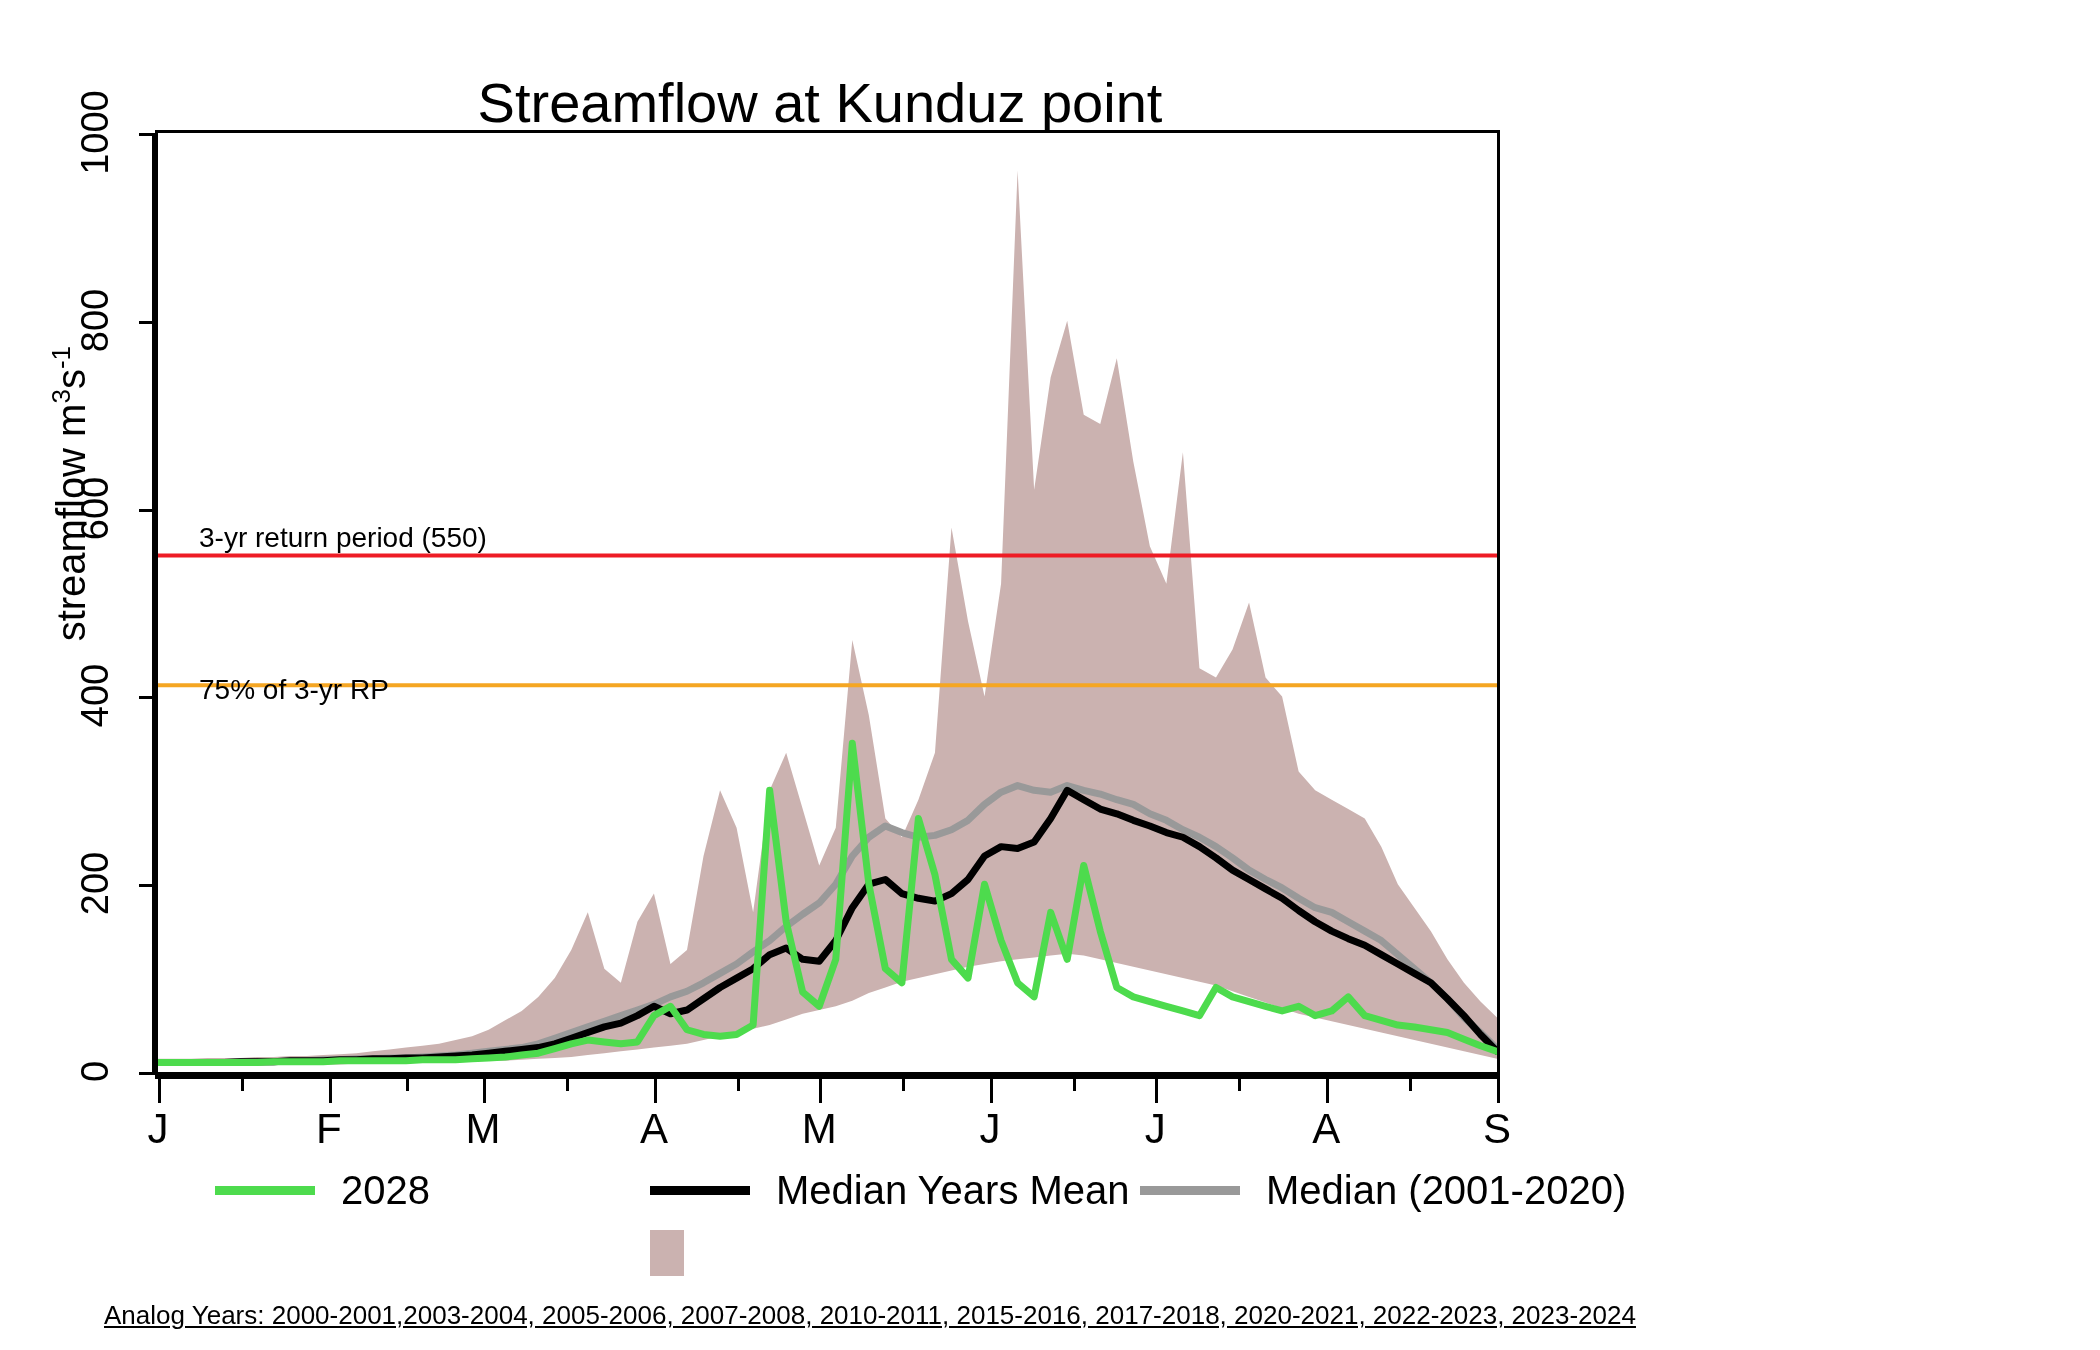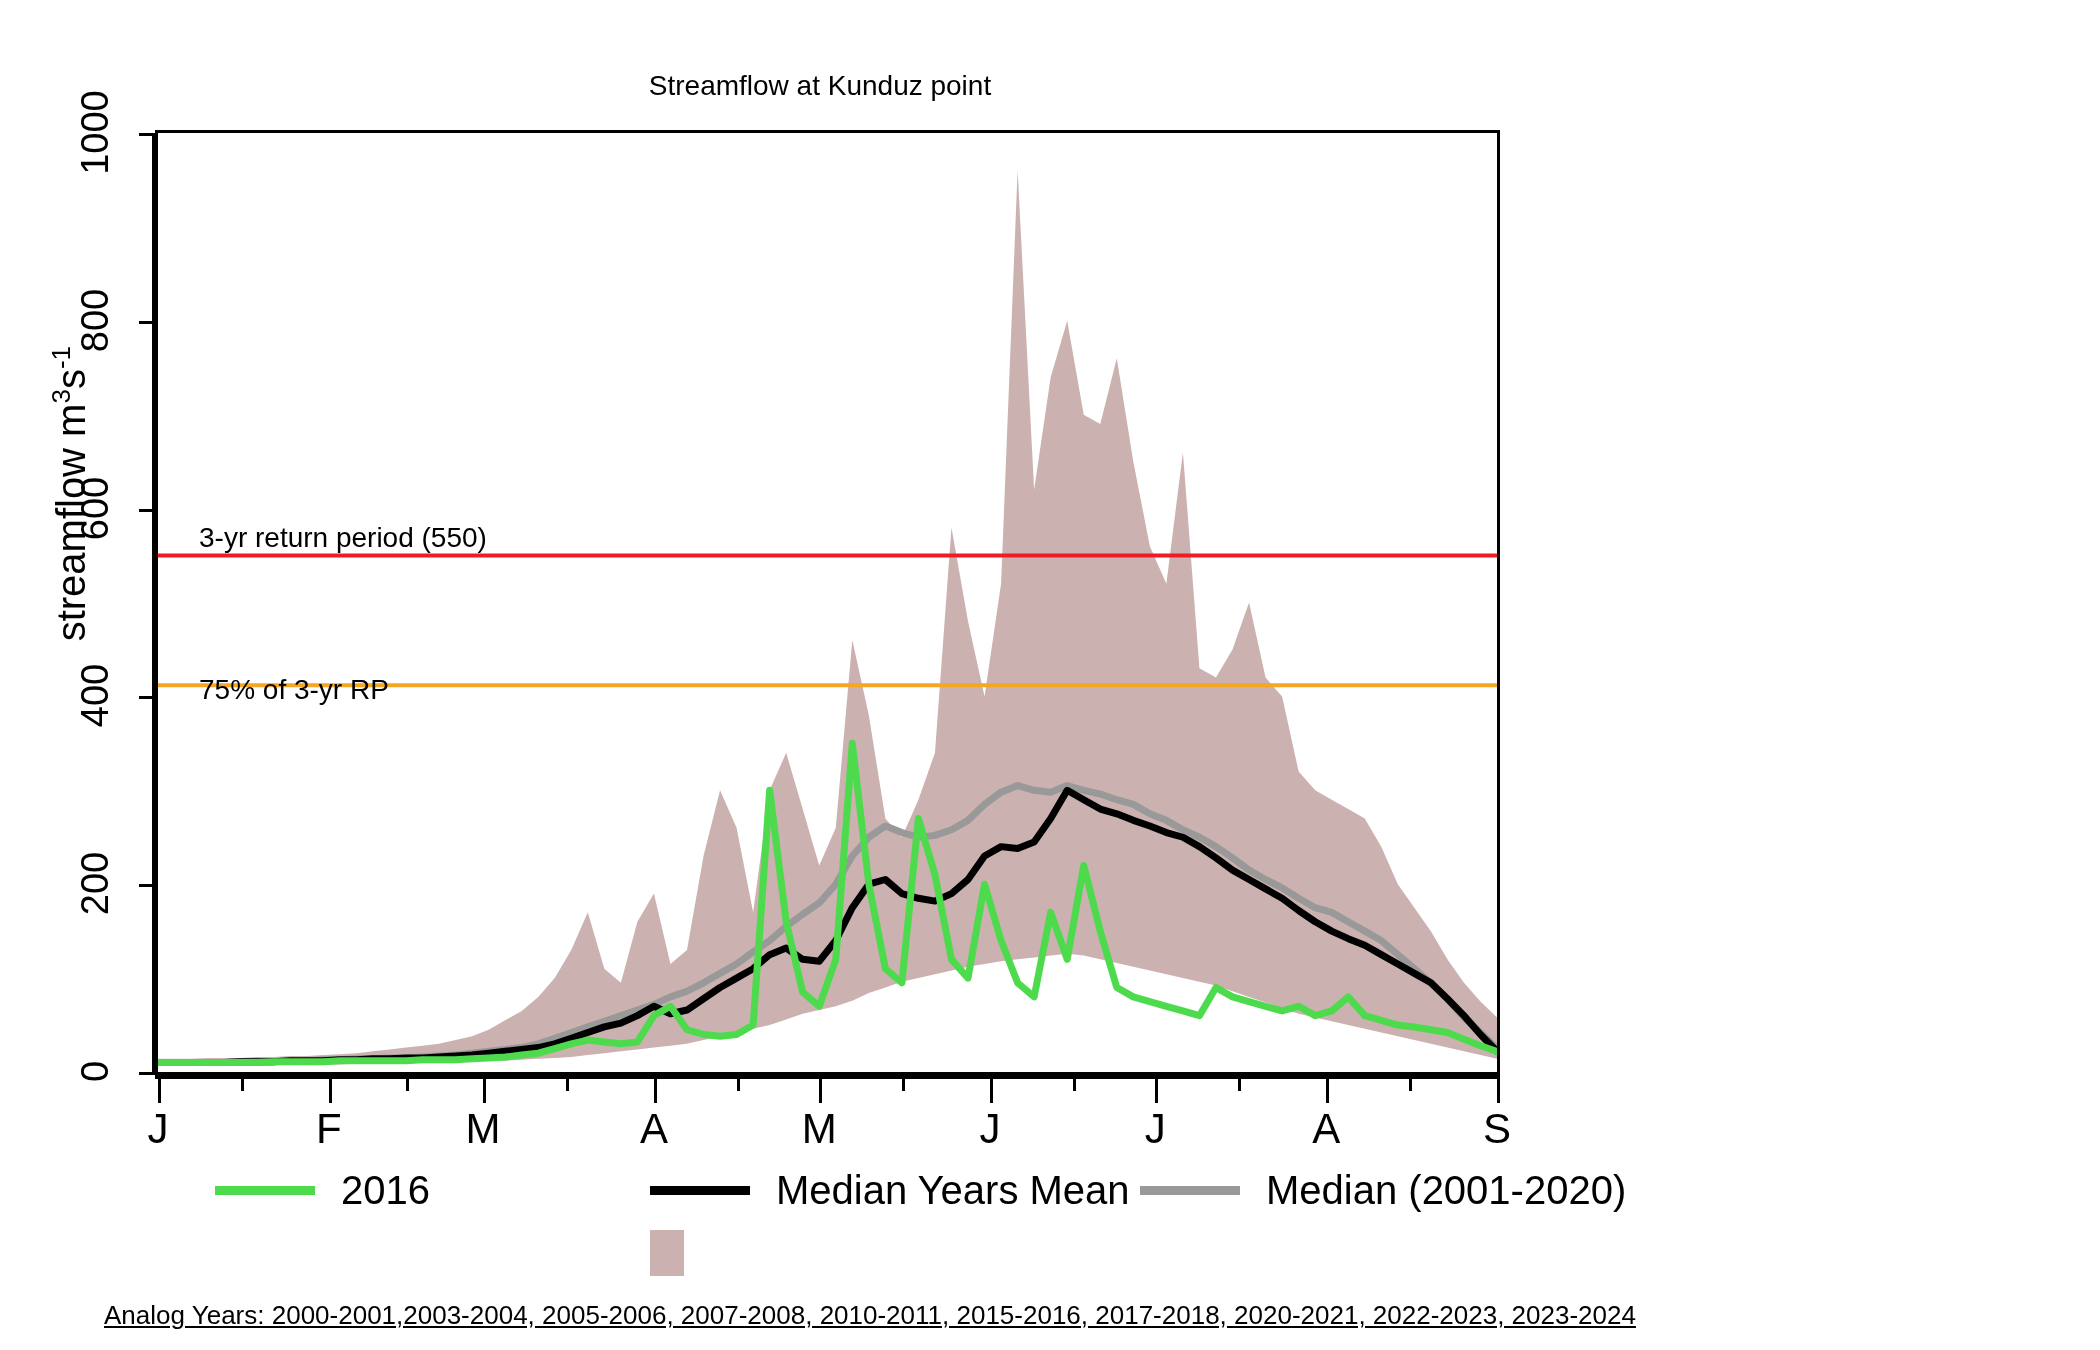--- a/index.html
+++ b/index.html
@@ -2,21 +2,21 @@
 <html><head>
 <meta charset="utf-8">
 <title>Streamflow at Kunduz point</title>
 <style>
   html,body{margin:0;padding:0;background:#ffffff;}
   body{width:2100px;height:1350px;overflow:hidden;font-family:"Liberation Sans",sans-serif;color:#000;}
   #root{position:relative;width:2100px;height:1350px;}
 
   .chart-title{
     position:absolute;left:0;top:70px;width:1640px;text-align:center;
-    font-size:28px;font-weight:400;color:#000;letter-spacing:0px;
+    font-size:56px;font-weight:400;color:#000;letter-spacing:0px;
   }
 
   .ylabel{
     position:absolute;left:-250px;top:470px;width:640px;text-align:center;
     font-size:40px;transform:rotate(-90deg);transform-origin:center center;
     white-space:nowrap;
   }
   .ylabel sup{font-size:26px;vertical-align:super;}
 
   .plot-frame{
@@ -117,21 +117,21 @@
 
   <div id="threshold-labels">
       <div class="thr-label" style="left: 175px; top: 521.55px;">3-yr return period (550)</div>
       <div class="thr-label" style="left: 175px; top: 674px;">75% of 3-yr RP</div>
     </div>
 
   <div class="legend">
     <div class="legend-row" id="legend-row-1">
         <div class="lg-item" style="left: 215px;">
           <span class="lg-line" style="background: rgb(77, 219, 77);"></span>
-          <span class="lg-text">2016</span>
+          <span class="lg-text">2028</span>
         </div>
         <div class="lg-item" style="left: 650px;">
           <span class="lg-line" style="background: rgb(0, 0, 0);"></span>
           <span class="lg-text">Median Years Mean</span>
         </div>
         <div class="lg-item" style="left: 1140px;">
           <span class="lg-line" style="background: rgb(153, 153, 153);"></span>
           <span class="lg-text">Median (2001-2020)</span>
         </div>
       </div>

